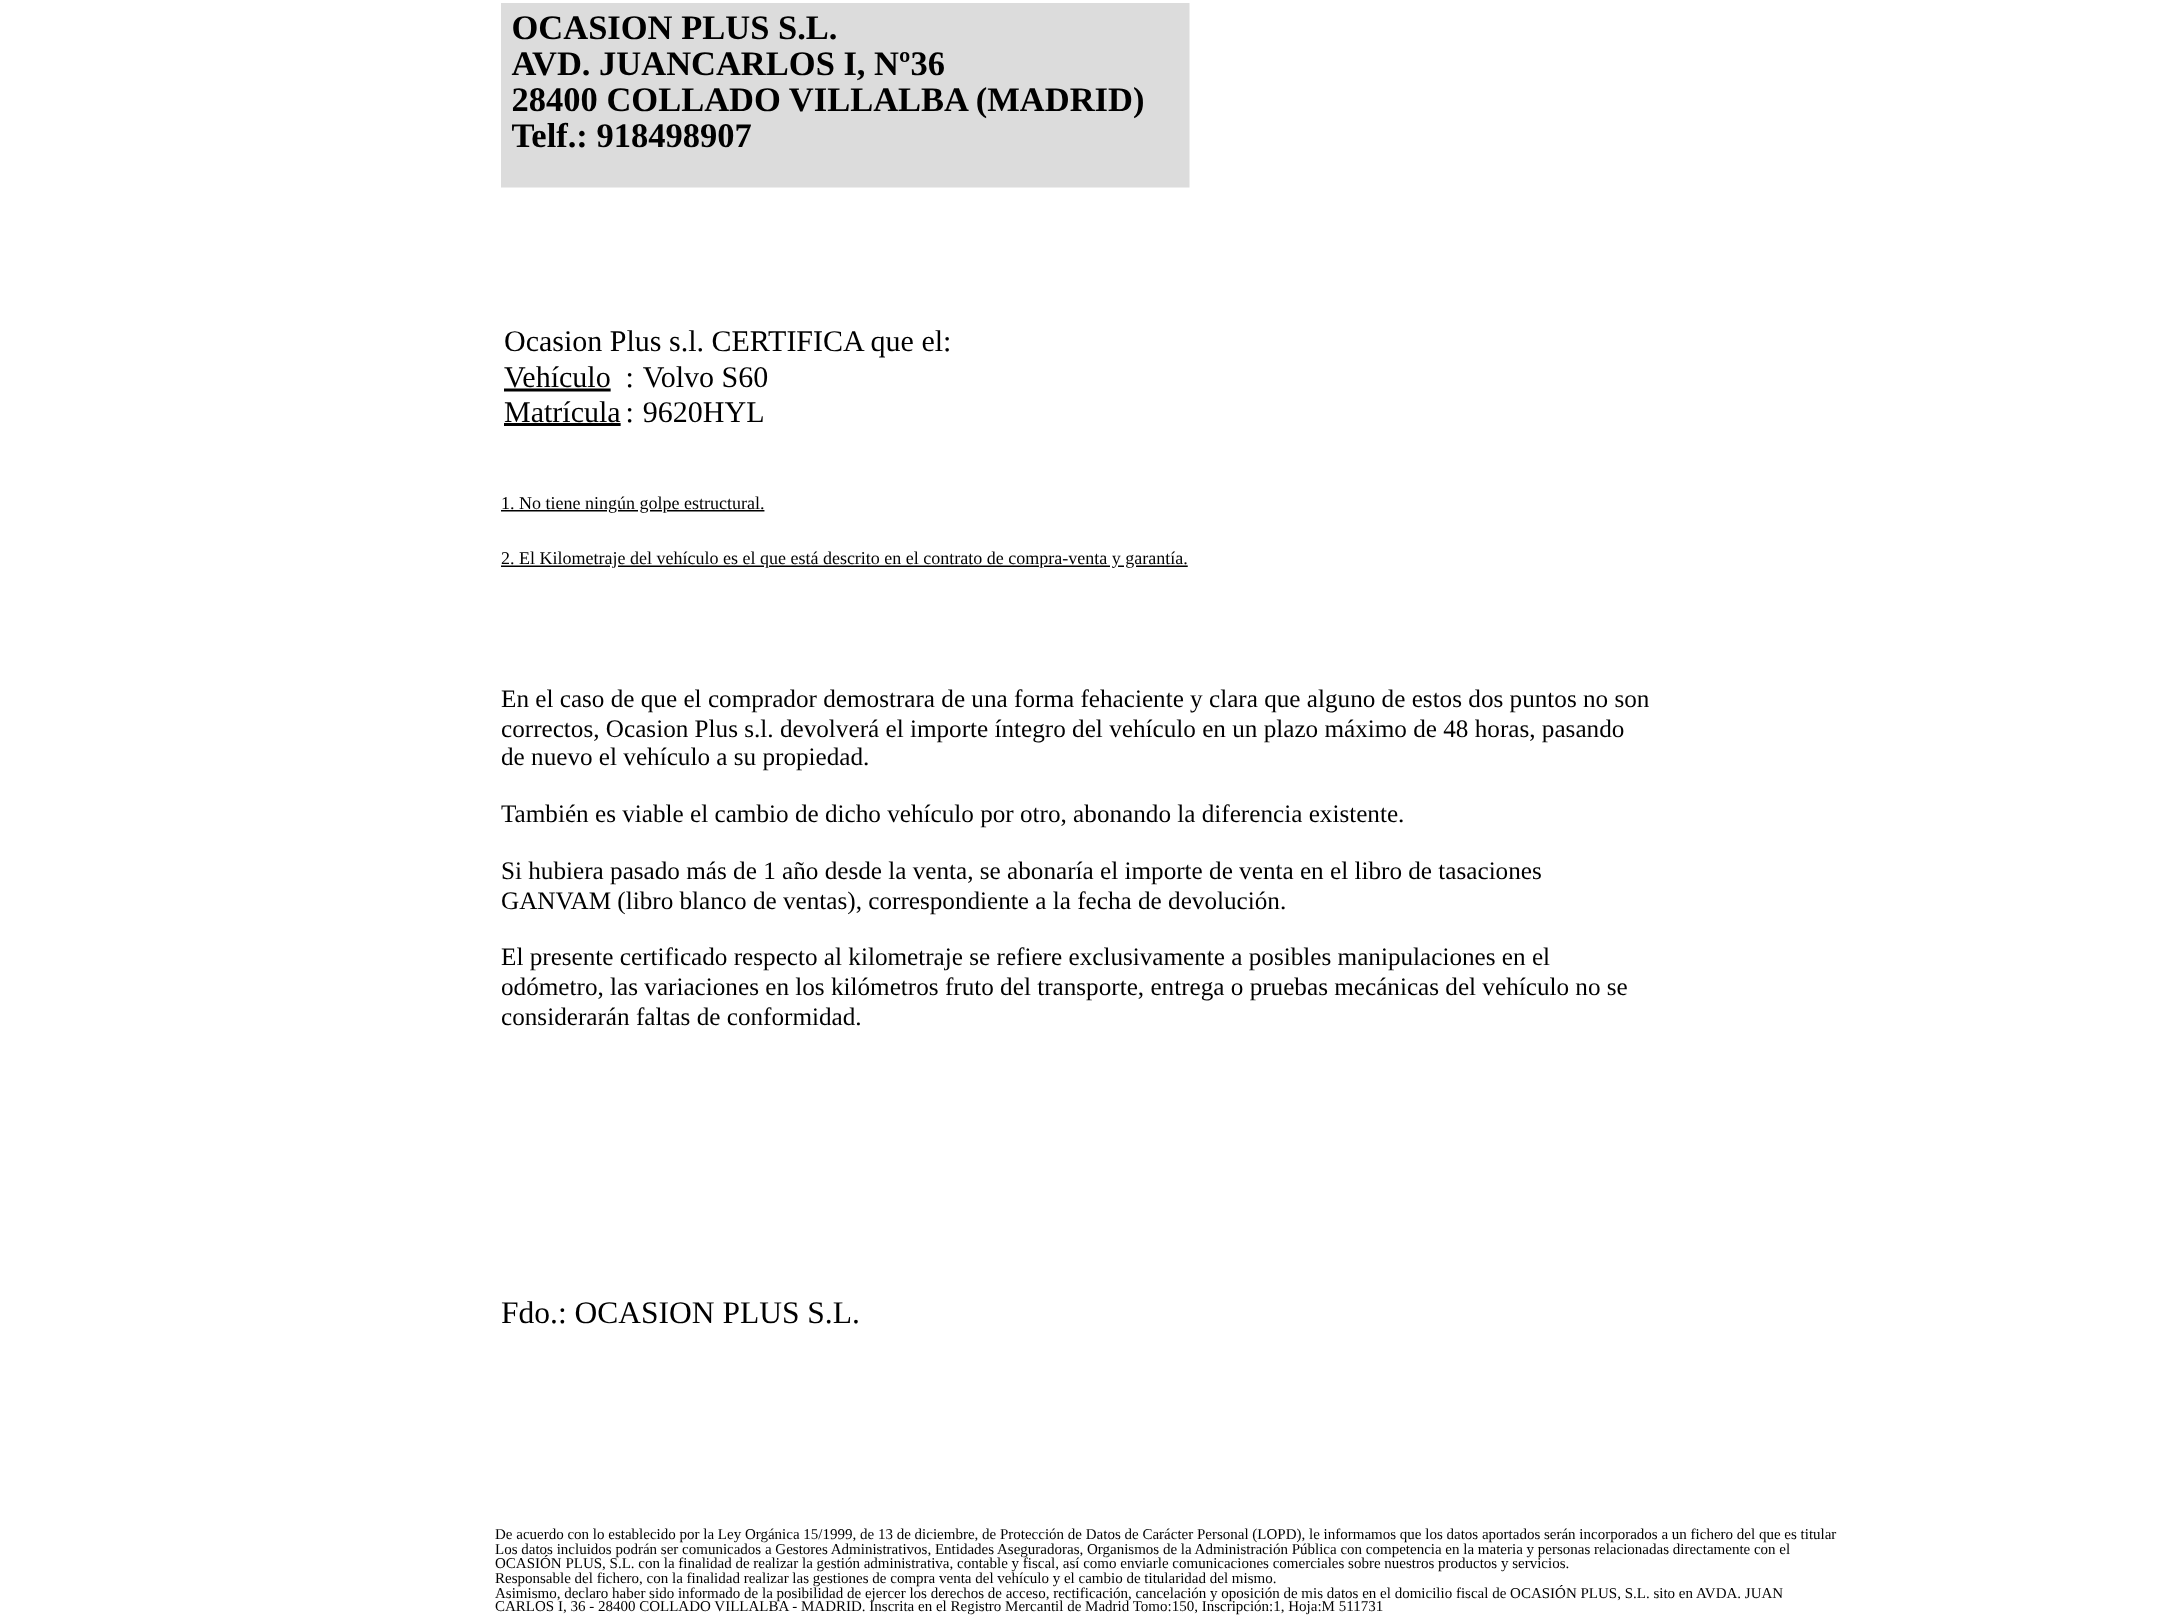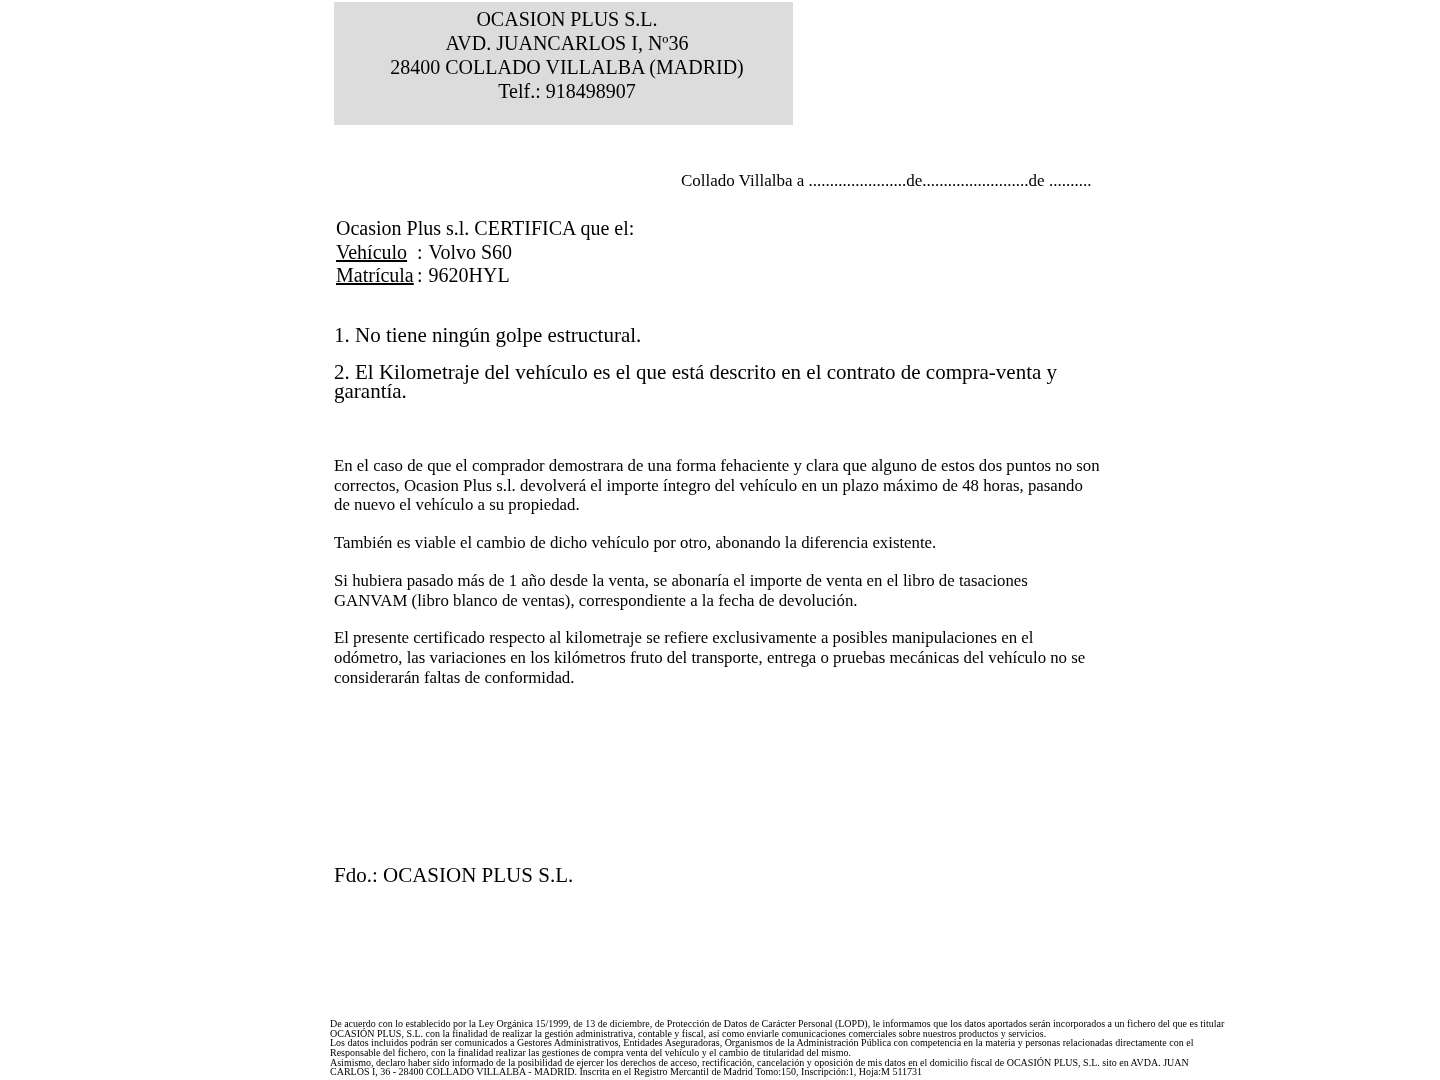--- a/index.html
+++ b/index.html
@@ -18,25 +18,24 @@
   .header-box {
     position: absolute;
     left: 334px;
     top: 2px;
     width: 459px;
     height: 123px;
     background: #dcdcdc;
     padding: 5px 0 0 7px;
   }
   .header-box .hline {
-    font-weight: normal;
-    font-size: 20px;
+    font-weight: bold;
+    font-size: 23px;
     line-height: 24px;
     white-space: nowrap;
-    text-align: center;
   }
 
   
   .date-line {
     position: absolute;
     left: 681px;
     top: 171px;
     font-size: 17px;
     white-space: nowrap;
   }
@@ -56,22 +55,23 @@
     text-decoration: underline;
   }
   .cert-field .field-sep { display: inline-block; margin-right: 6px; }
 
   
   .points {
     position: absolute;
     left: 334px;
     top: 326px;
     width: 770px;
-    font-size: 21px;
+    font-size: 12px;
     line-height: 19.7px;
+    text-decoration: underline;
   }
   .points .point { margin-bottom: 17px; }
 
   
   .paragraphs {
     position: absolute;
     left: 334px;
     top: 441px;
     width: 766px;
     font-size: 16.8px;
@@ -102,21 +102,20 @@
 
 <div class="page">
 
   <div class="header-box">
     <div class="hline">OCASION PLUS S.L.</div>
     <div class="hline">AVD. JUANCARLOS I, Nº36</div>
     <div class="hline">28400 COLLADO VILLALBA (MADRID)</div>
     <div class="hline">Telf.: 918498907</div>
   </div>
 
-  <div class="date-line">Collado Villalba a .......................de.........................de ..........</div>
 
   <div class="cert-block">
     <div>Ocasion Plus s.l. CERTIFICA que el:</div>
     <div class="cert-field">
       <span class="field-label">Vehículo</span>
       <span class="field-sep">:</span>
       <span>Volvo S60</span>
     </div>
     <div class="cert-field">
       <span class="field-label">Matrícula</span>
@@ -134,20 +133,20 @@
     <p>En el caso de que el comprador demostrara de una forma fehaciente y clara que alguno de estos dos puntos no son correctos, Ocasion Plus s.l. devolverá el importe íntegro del vehículo en un plazo máximo de 48 horas, pasando de nuevo el vehículo a su propiedad.</p>
     <p>También es viable el cambio de dicho vehículo por otro, abonando la diferencia existente.</p>
     <p>Si hubiera pasado más de 1 año desde la venta, se abonaría el importe de venta en el libro de tasaciones GANVAM (libro blanco de ventas), correspondiente a la fecha de devolución.</p>
     <p>El presente certificado respecto al kilometraje se refiere exclusivamente a posibles manipulaciones en el odómetro, las variaciones en los kilómetros fruto del transporte, entrega o pruebas mecánicas del vehículo no se considerarán faltas de conformidad.</p>
   </div>
 
   <div class="signature">Fdo.: OCASION PLUS S.L.</div>
 
   <div class="legal">
     <div class="legal-line">De acuerdo con lo establecido por la Ley Orgánica 15/1999, de 13 de diciembre, de Protección de Datos de Carácter Personal (LOPD), le informamos que los datos aportados serán incorporados a un fichero del que es titular</div>
+    <div class="legal-line">Los datos incluidos podrán ser comunicados a Gestores Administrativos, Entidades Aseguradoras, Organismos de la Administración Pública con competencia en la materia y personas relacionadas directamente con el</div>
     <div class="legal-line">OCASIÓN PLUS, S.L. con la finalidad de realizar la gestión administrativa, contable y fiscal, así como enviarle comunicaciones comerciales sobre nuestros productos y servicios.</div>
-    <div class="legal-line">Los datos incluidos podrán ser comunicados a Gestores Administrativos, Entidades Aseguradoras, Organismos de la Administración Pública con competencia en la materia y personas relacionadas directamente con el</div>
     <div class="legal-line">Responsable del fichero, con la finalidad realizar las gestiones de compra venta del vehículo y el cambio de titularidad del mismo.</div>
     <div class="legal-line">Asimismo, declaro haber sido informado de la posibilidad de ejercer los derechos de acceso, rectificación, cancelación y oposición de mis datos en el domicilio fiscal de OCASIÓN PLUS, S.L. sito en AVDA. JUAN</div>
     <div class="legal-line">CARLOS I, 36 - 28400 COLLADO VILLALBA - MADRID. Inscrita en el Registro Mercantil de Madrid Tomo:150, Inscripción:1, Hoja:M 511731</div>
   </div>
 
 </div>
 
 </body></html>

